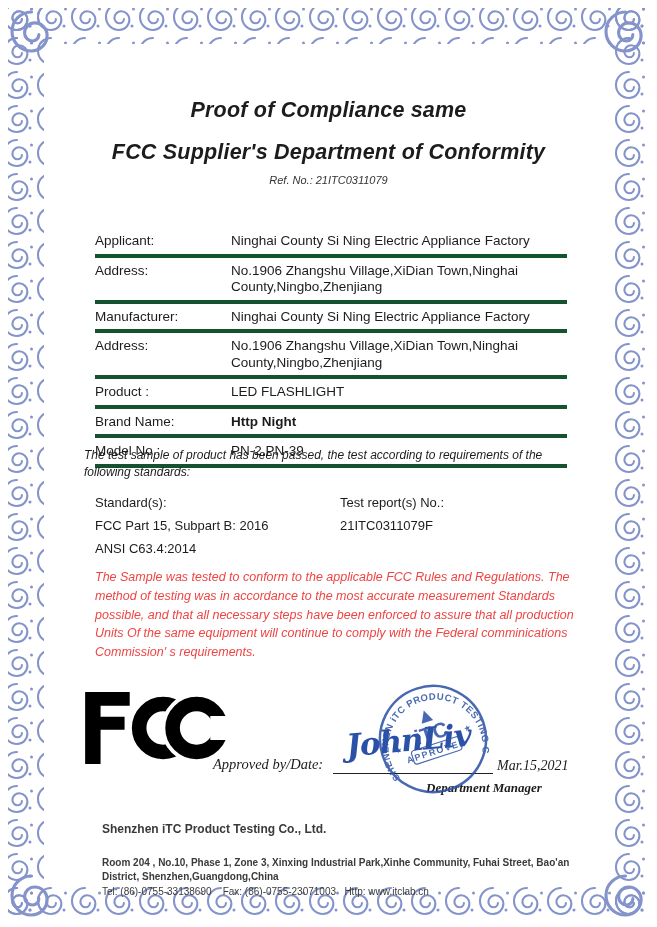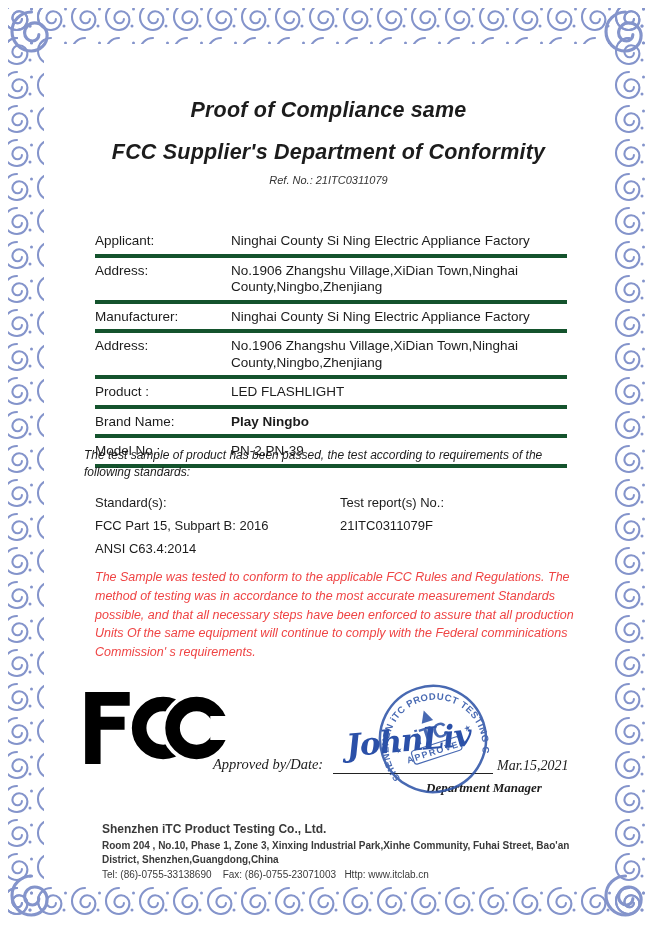--- a/index.html
+++ b/index.html
@@ -34,21 +34,21 @@
   .approved-label { position:absolute; left:213px; top:756px; font-family:"Liberation Serif", serif; font-style:italic; font-size:14.5px; }
   .sign-line { position:absolute; left:333px; top:747px; width:160px; height:26px; border-bottom:1.5px solid #222; }
   .signature { position:absolute; left:346px; top:722px; font-family:"DejaVu Serif", serif; font-style:italic; font-weight:bold; font-size:31px; color:#2b50a8; transform:rotate(-5deg); letter-spacing:-1px; }
   .approved-date { position:absolute; left:497px; top:758px; font-family:"Liberation Serif", serif; font-style:italic; font-size:14px; }
   .dept { position:absolute; left:390px; top:780px; font-family:"Liberation Serif", serif; font-style:italic; font-weight:bold; font-size:13px;margin-left:36px; }
 
   .stamp { position:absolute; left:366px; top:672px; opacity:.88; pointer-events:none; }
 
   .footer { position:absolute; left:102px; top:822px; width:505px; color:#3a3a3a; }
   .f-company { font-weight:bold; font-size:12px; }
-  .f-address { font-weight:bold; font-size:10px; line-height:1.4; margin-top:3px; }
+  .f-address { font-weight:bold; font-size:10px; line-height:1.4; margin-top:20px; }
   .f-contacts { font-weight:normal; font-size:10px; margin-top:2px; white-space:pre-wrap; }
 </style>
 </head>
 <body>
 
 <div class="page">
 
   <svg class="border-svg" width="657" height="927" viewBox="0 0 657 927" xmlns="http://www.w3.org/2000/svg">
     <defs>
       <g id="sw">
@@ -92,21 +92,21 @@
     <div class="frow">
       <div class="flabel">Address:</div>
       <div class="fvalue">No.1906 Zhangshu Village,XiDian Town,Ninghai County,Ningbo,Zhenjiang</div>
     </div>
     <div class="frow">
       <div class="flabel">Product :</div>
       <div class="fvalue">LED FLASHLIGHT</div>
     </div>
     <div class="frow">
       <div class="flabel">Brand Name:</div>
-      <div class="fvalue bold">Play Ningbo</div>
+      <div class="fvalue bold">Http Night</div>
     </div>
     <div class="frow">
       <div class="flabel">Model No.:</div>
       <div class="fvalue">PN-2,PN-39</div>
     </div>
   </div>
 
   <div class="passed">The test sample of product has been passed, the test according to requirements of the following standards:</div>
 
   <div class="standards">

